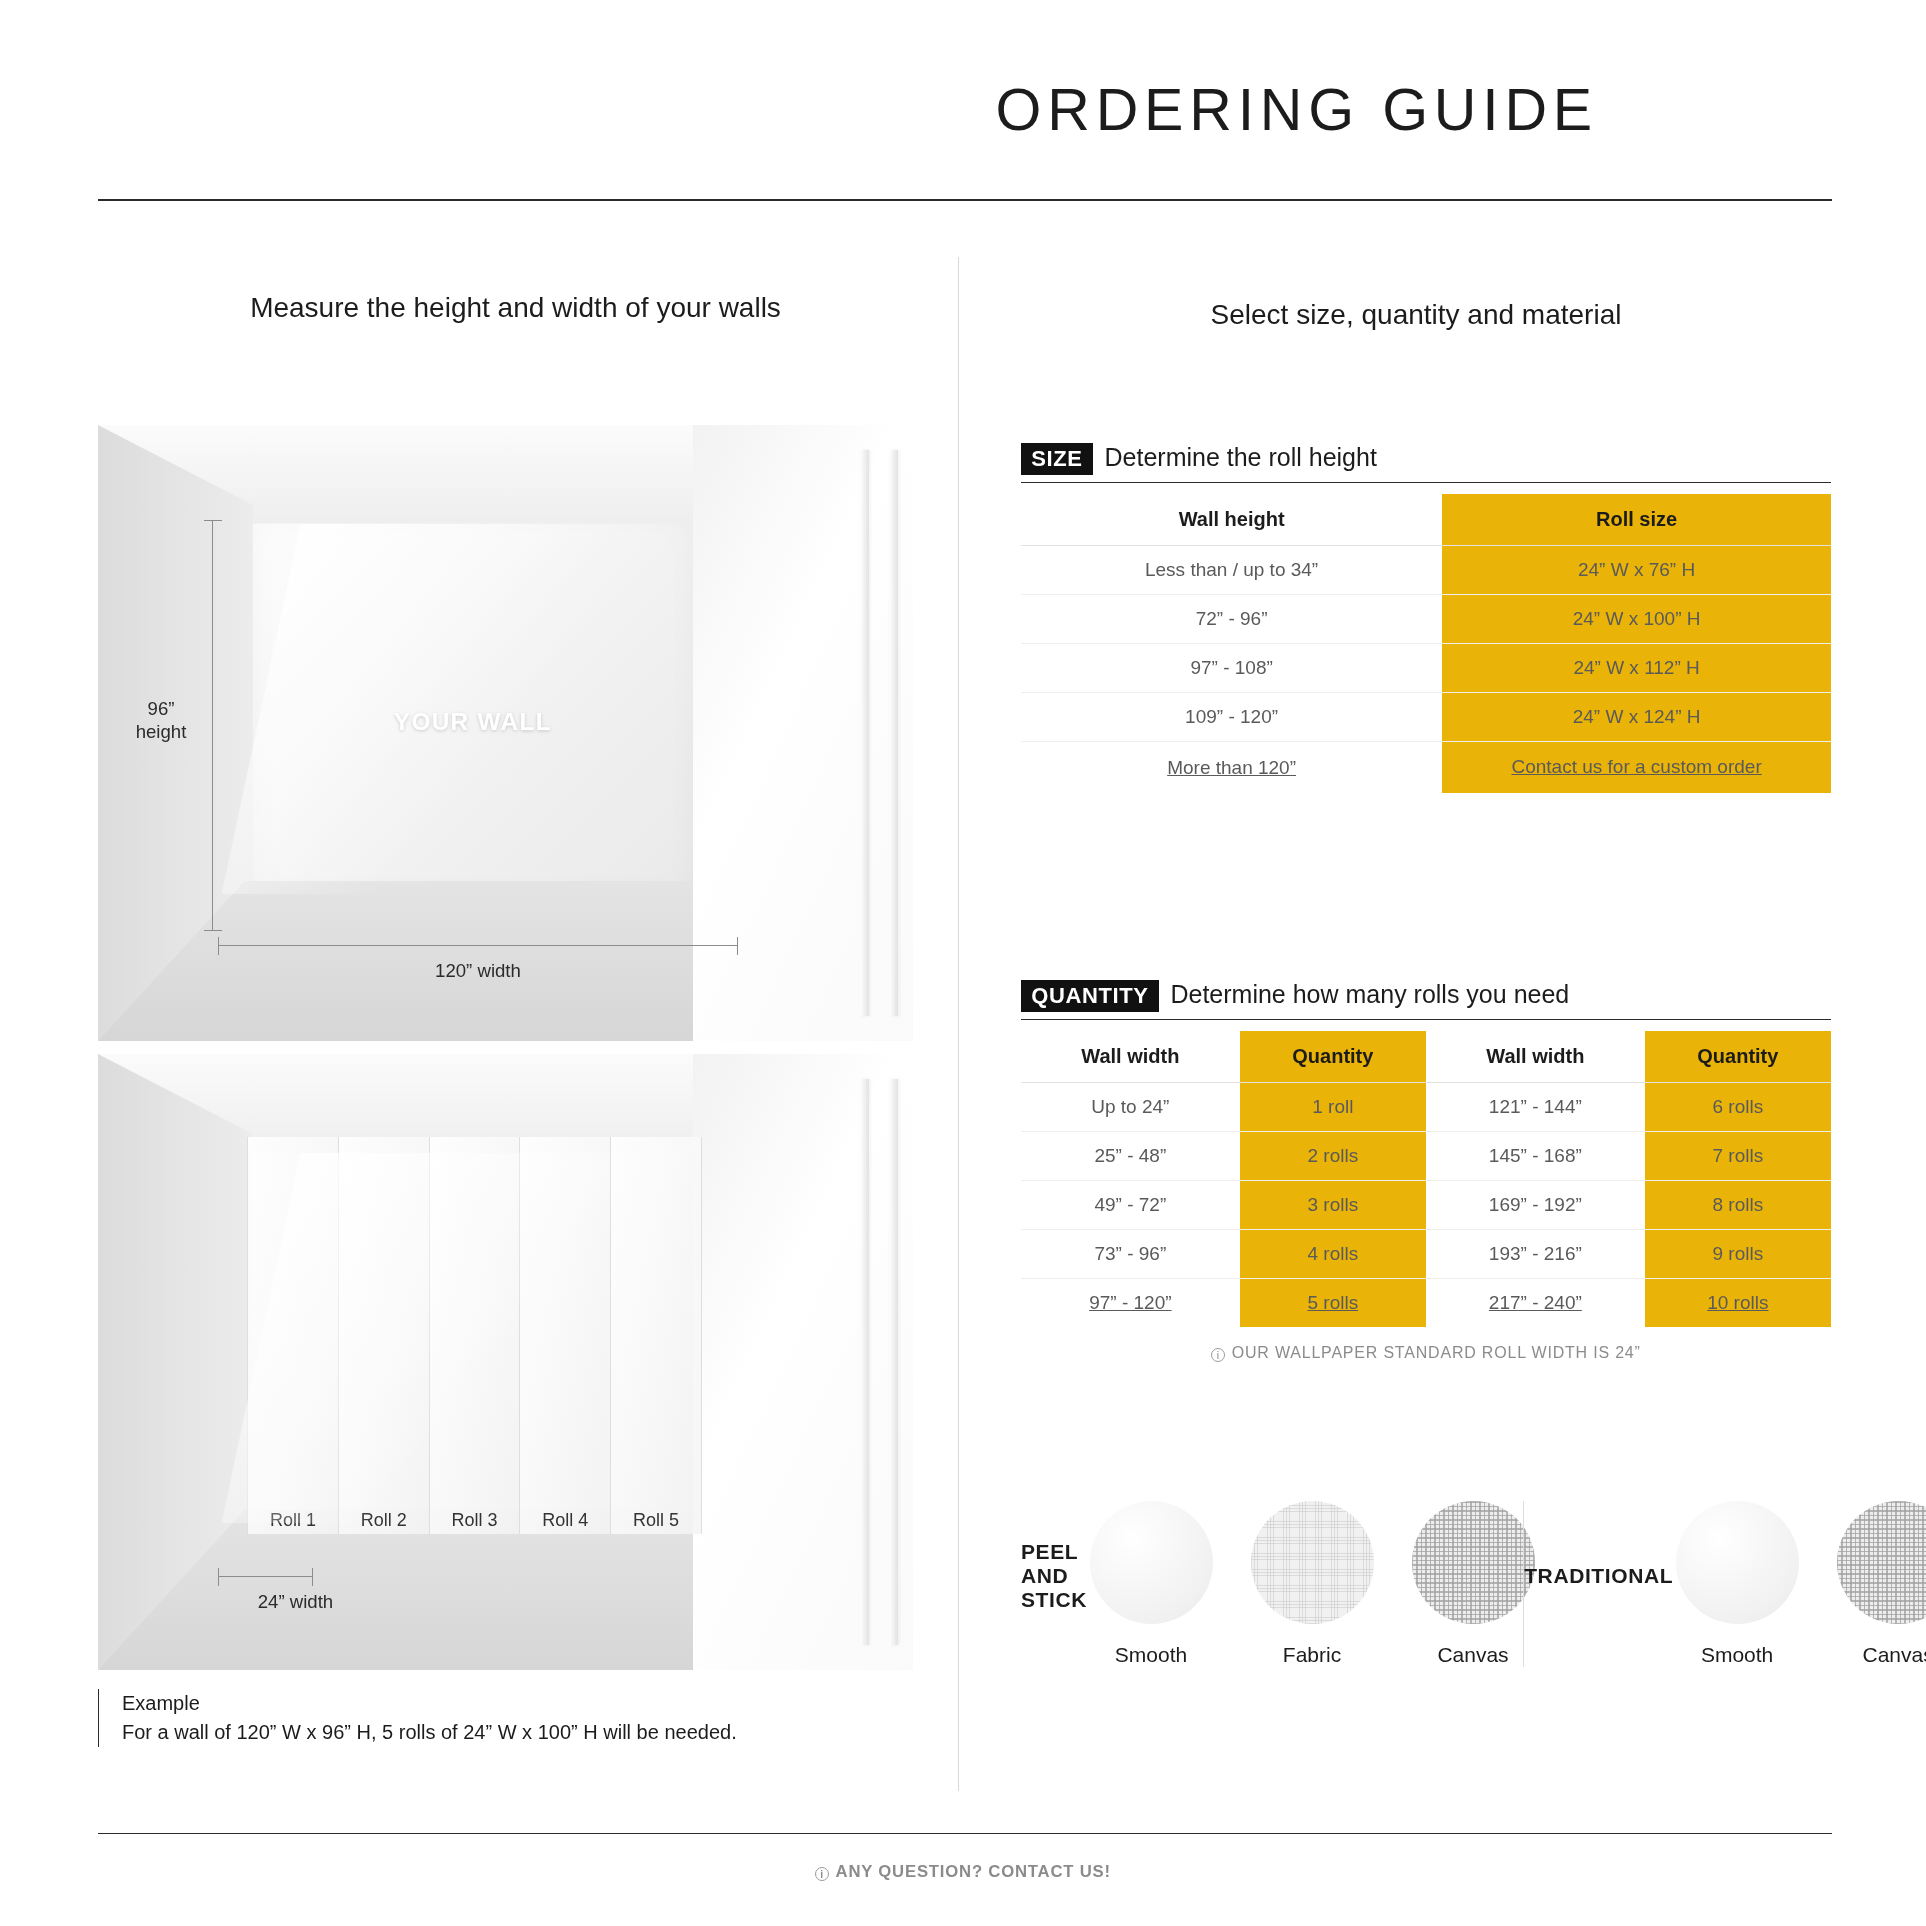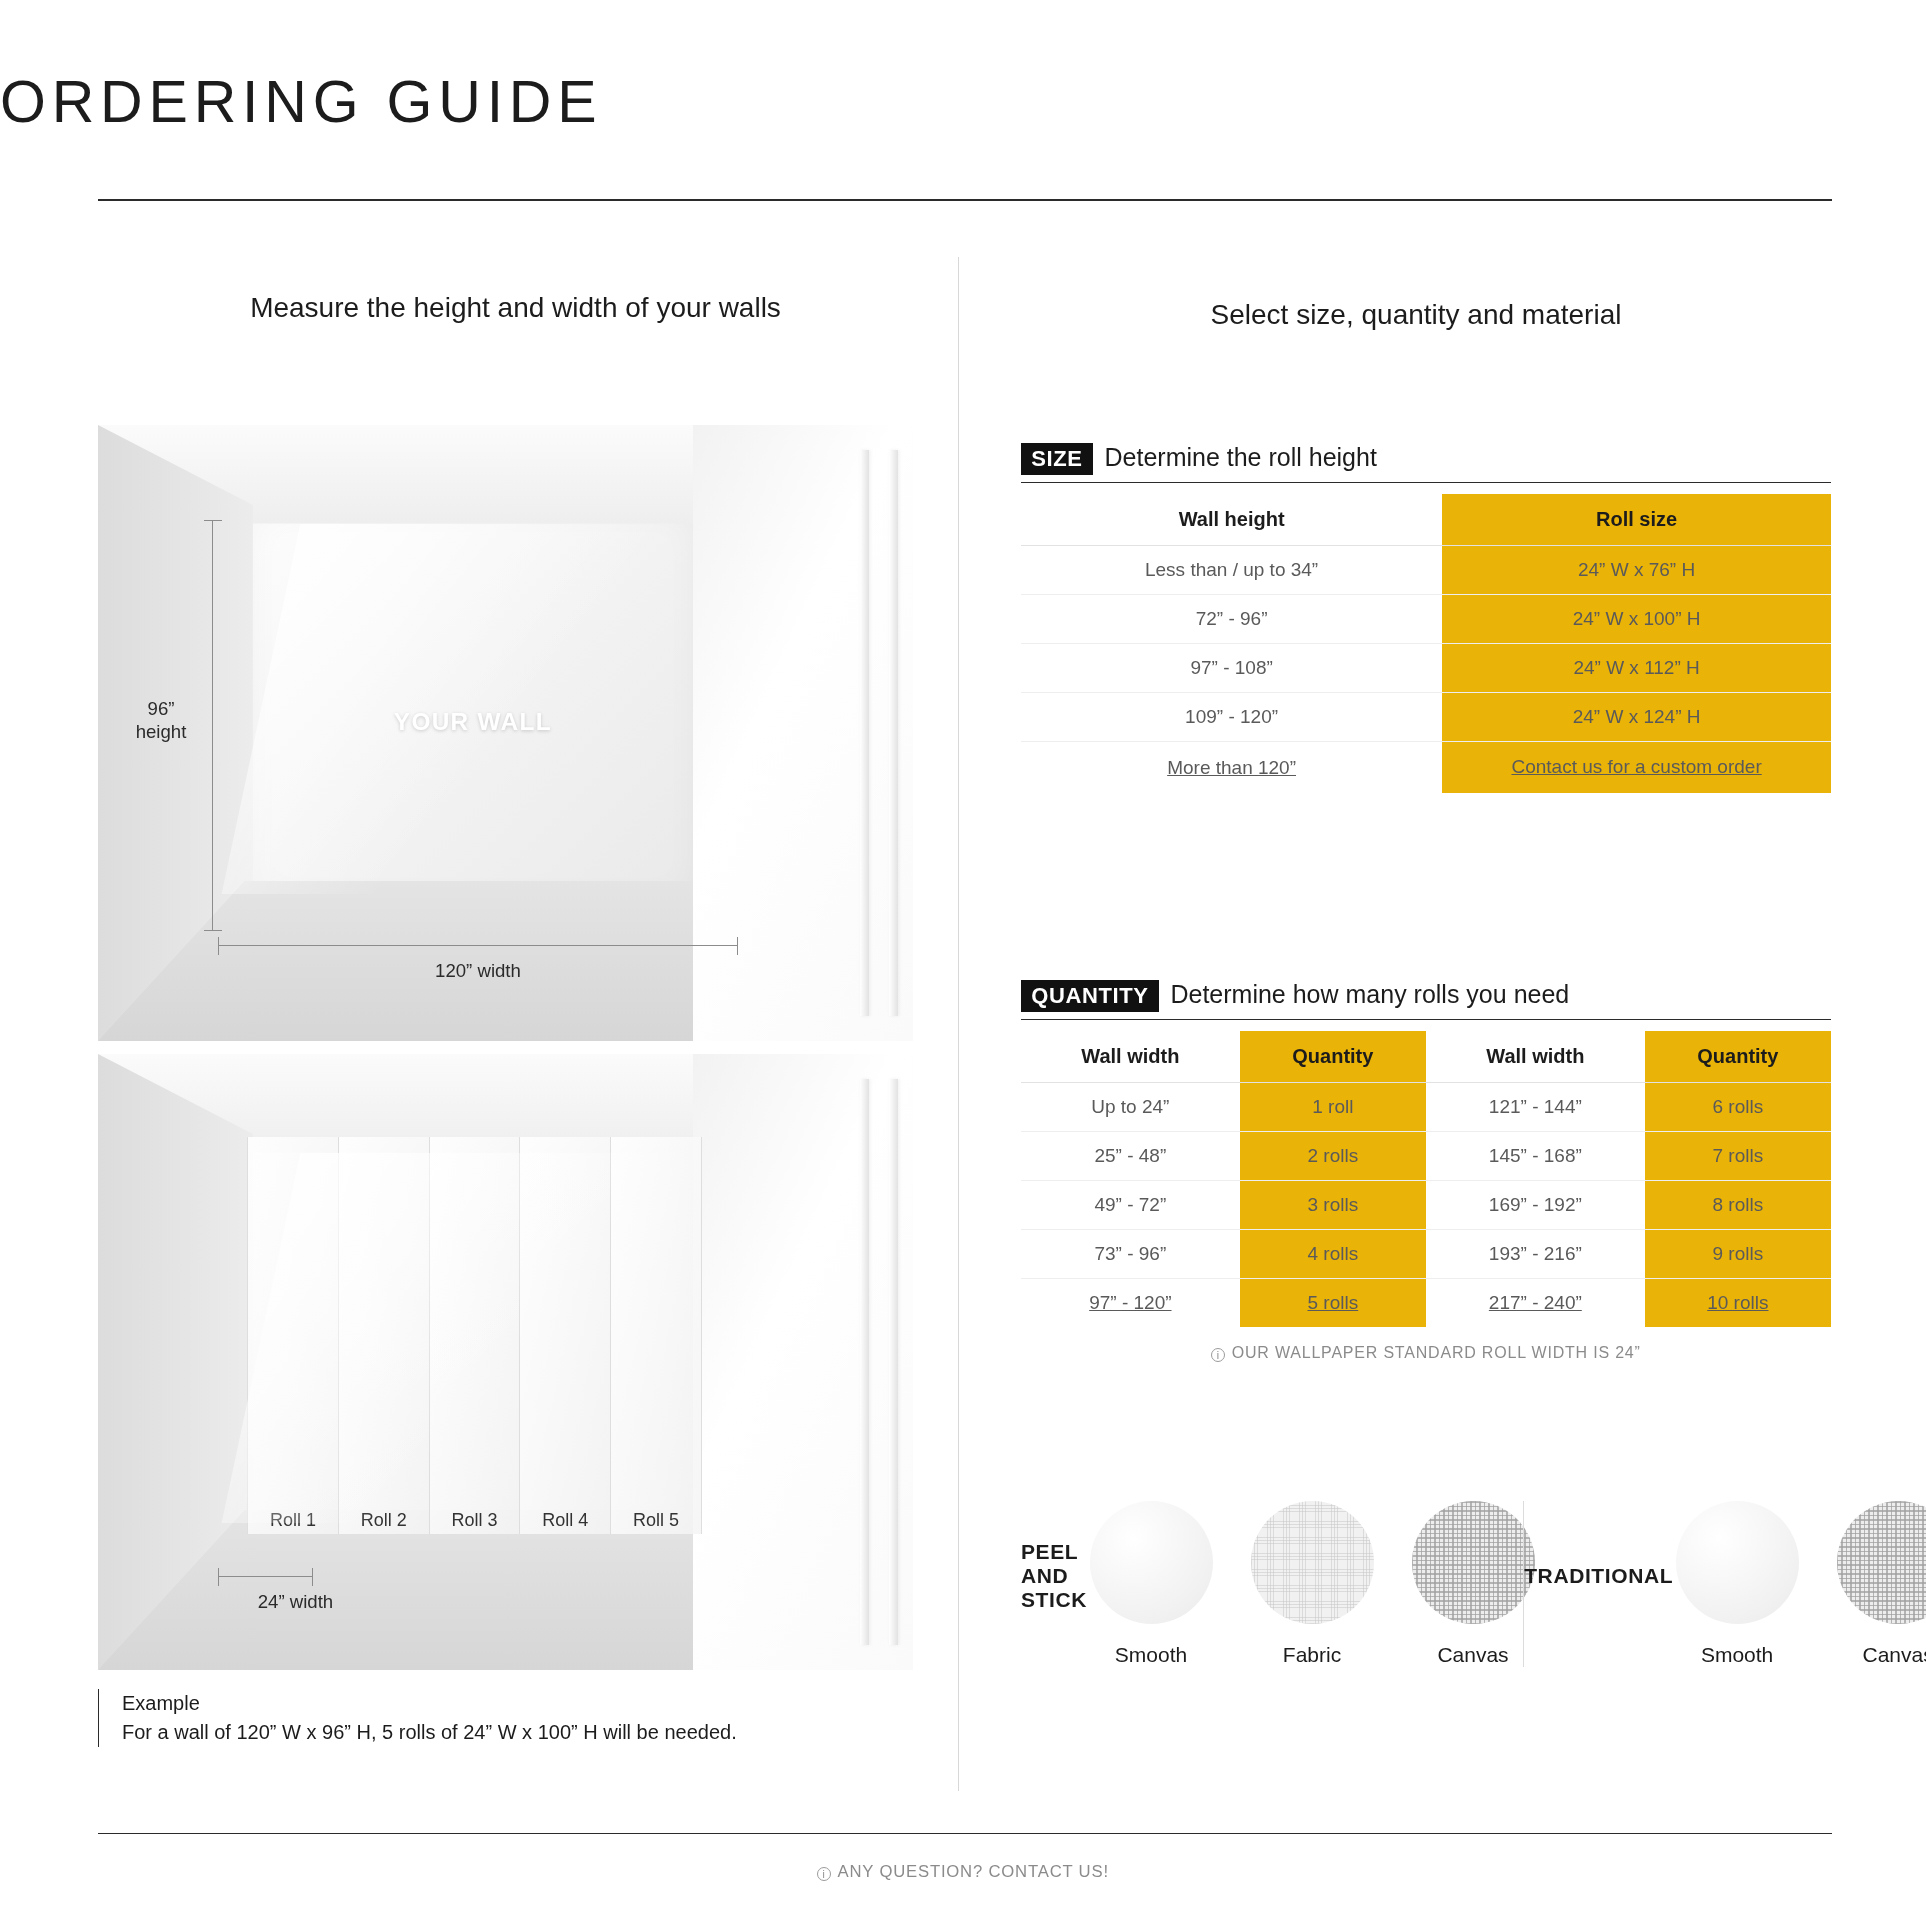--- a/index.html
+++ b/index.html
@@ -12,22 +12,22 @@
   }
   .page {
     position: relative;
     width: 1926px; height: 1926px;
     background: #fff;
   }
 
   
   .title {
     position: absolute;
-    top: 68px; left: 0; width: 1598px;
-    text-align: left;
+    top: 76px; left: 0; width: 1598px;
+    text-align: right;
     font-size: 59px;
     letter-spacing: 5.8px;
     font-weight: 400;
     color: #1c1c1c;
   }
   .rule-top {
     position: absolute;
     top: 199px; left: 98px;
     width: 1734px; height: 1.9px;
     background: #2b2b2b;
@@ -330,20 +330,21 @@
   }
   .swatch-label { font-size: 21px; color: #1c1c1c; }
 
   .footer {
     position: absolute;
     top: 1862px; left: 0; width: 1926px;
     text-align: center;
     font-size: 16.7px;
     letter-spacing: 0.8px;
     color: #8b8b8b;
+    font-weight: bold;
   }
   .footer .i {
     display: inline-block;
     width: 14px; height: 14px;
     border: 1px solid #9b9b9b;
     border-radius: 50%;
     line-height: 13px;
     font-size: 10.3px;
     text-align: center;
     margin-right: 6.4px;

